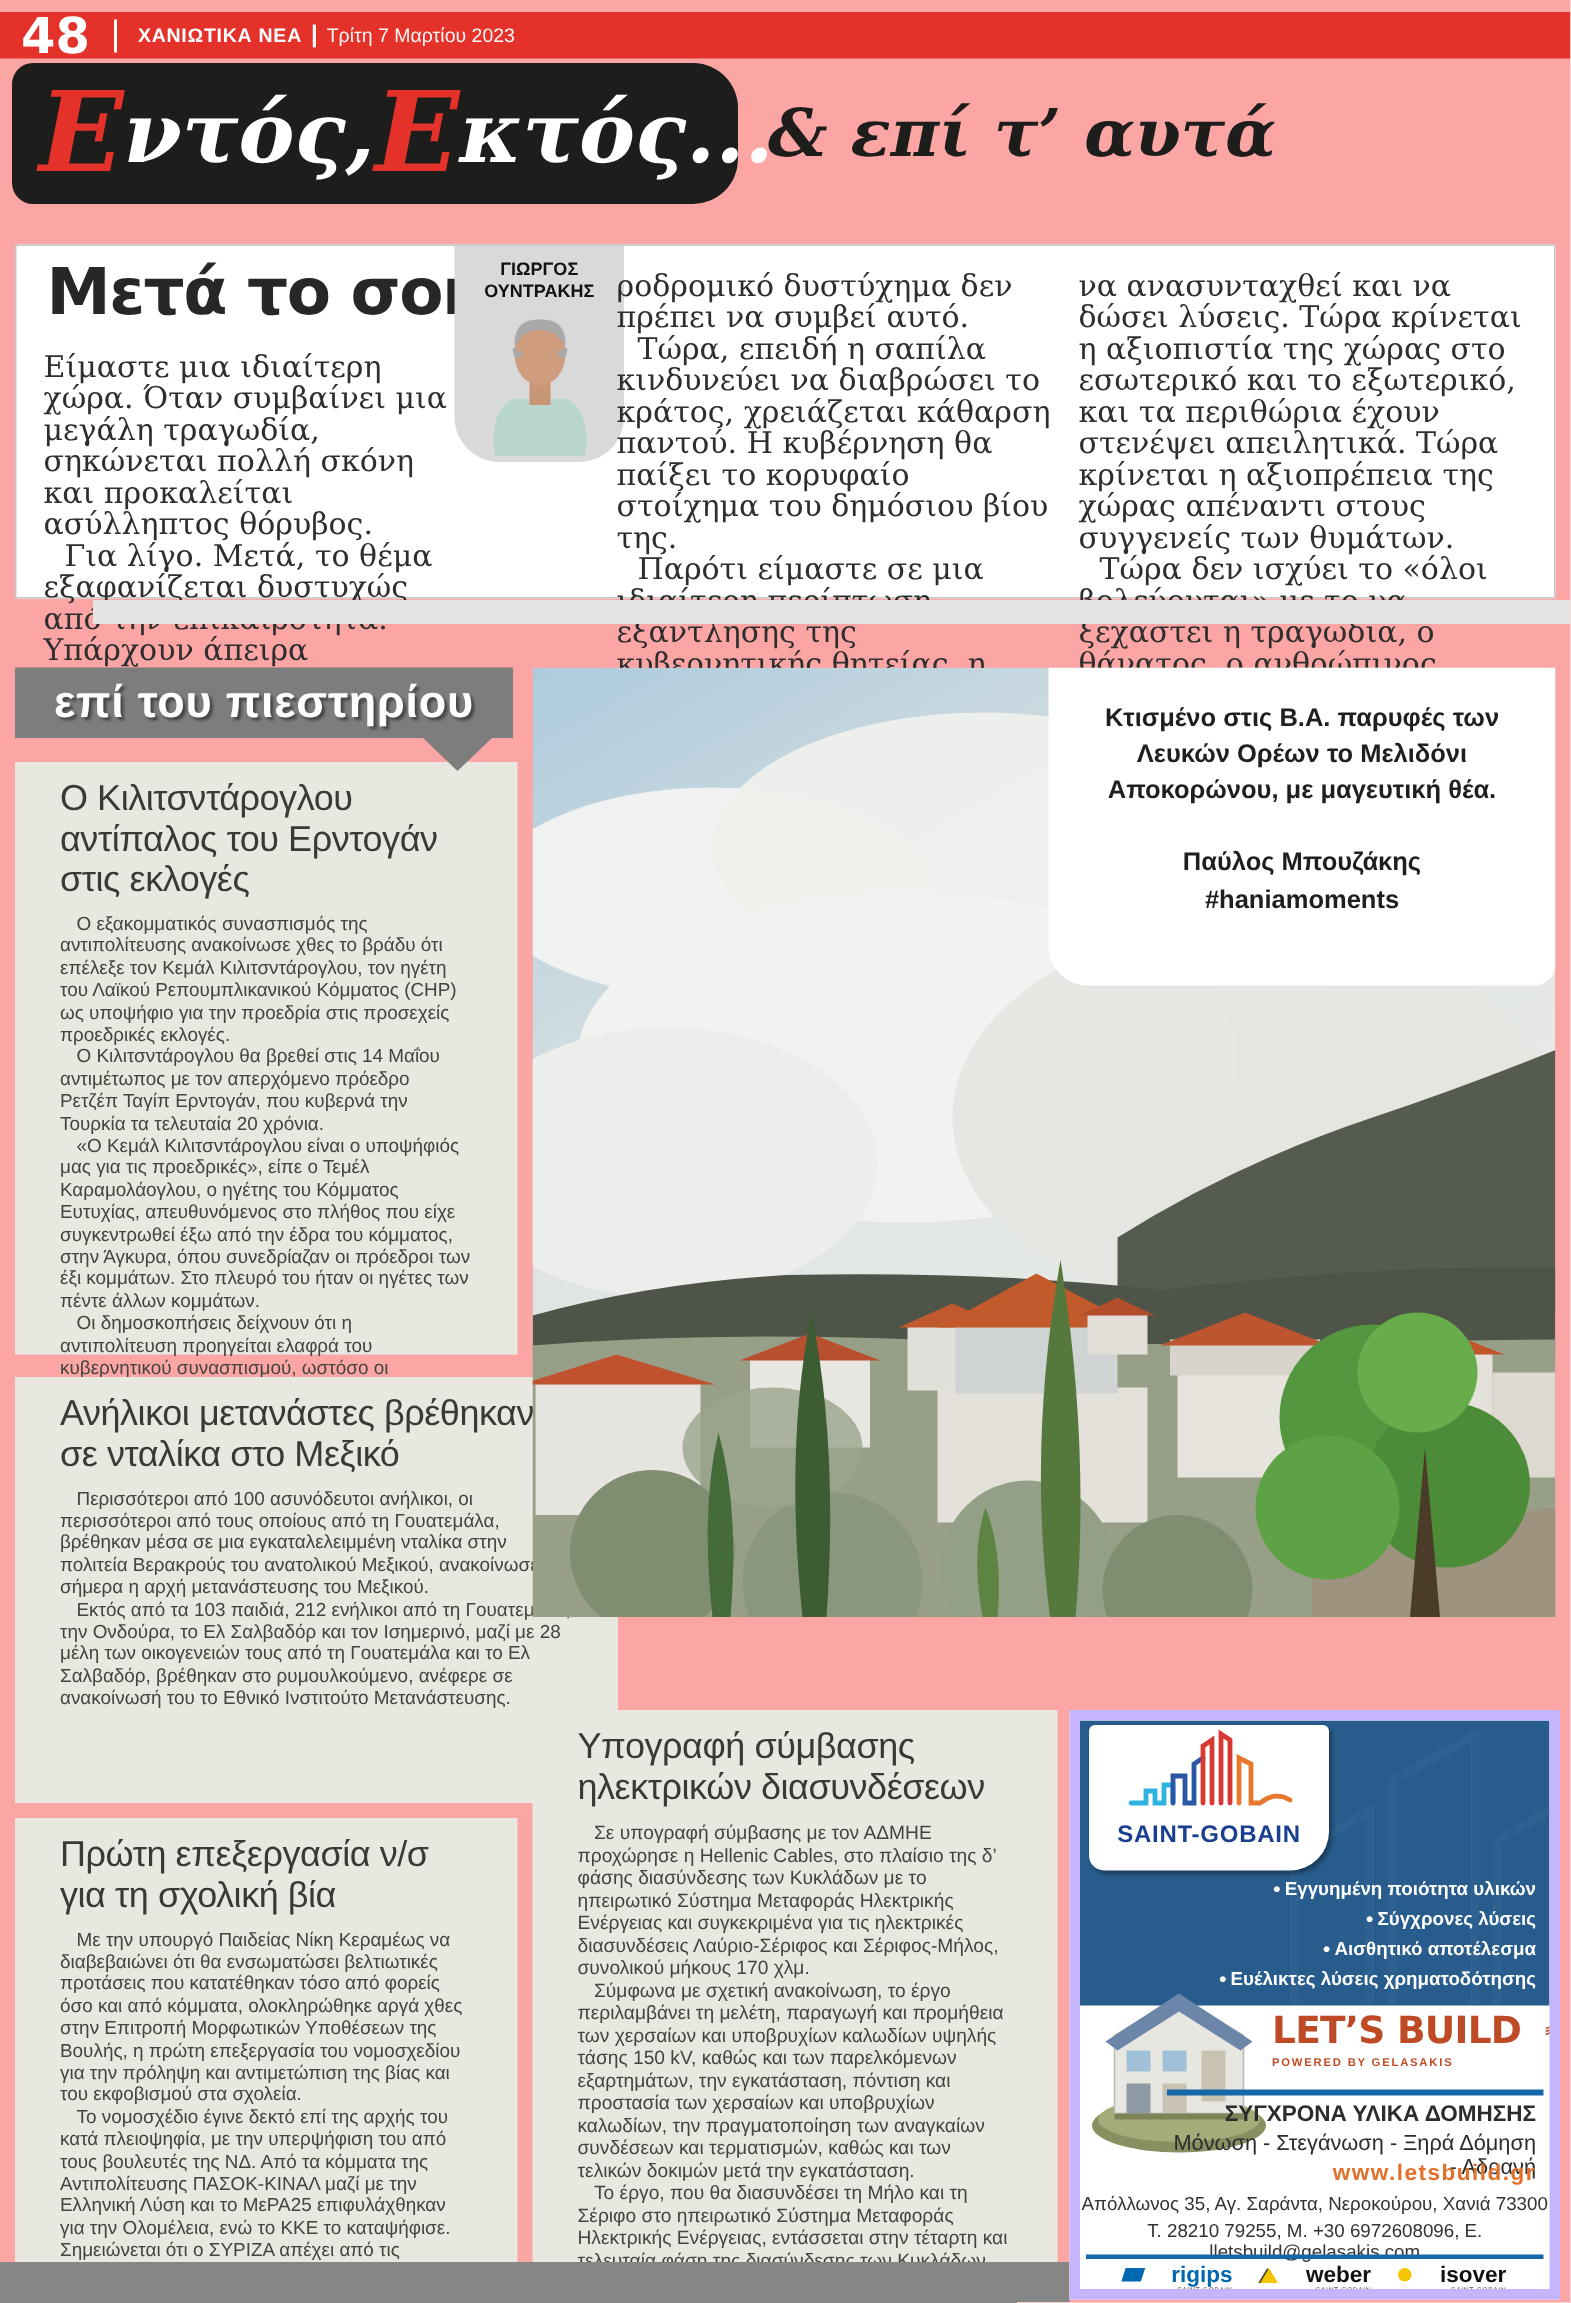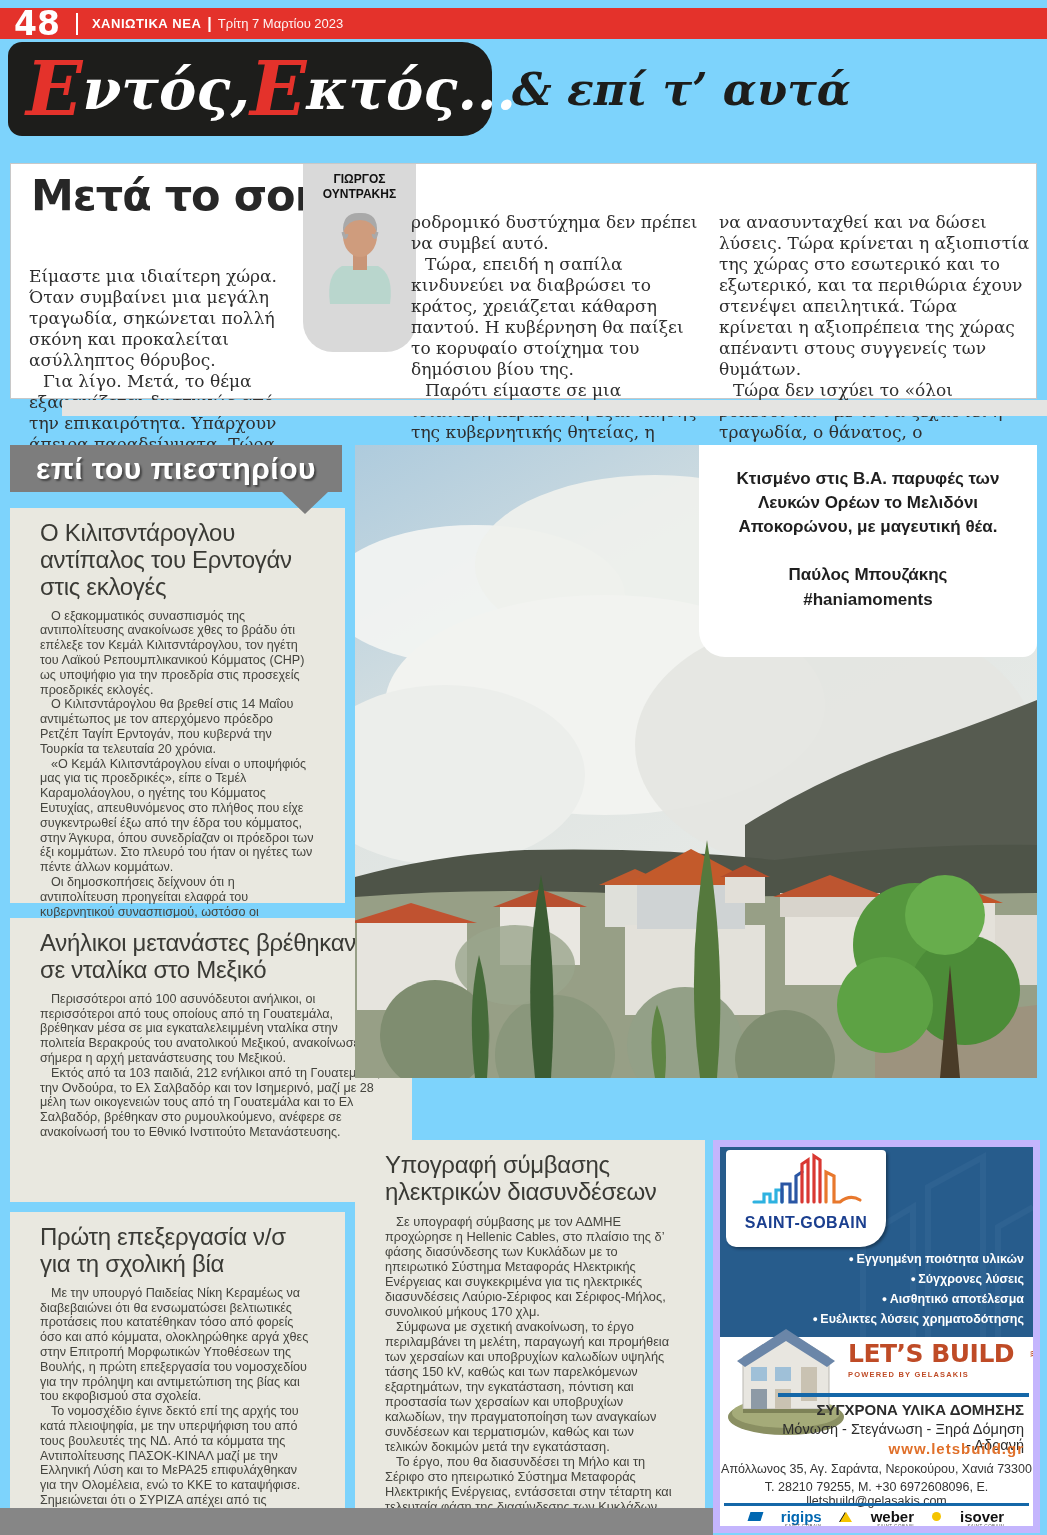--- a/index.html
+++ b/index.html
@@ -1,16 +1,16 @@
 <!DOCTYPE html>
 <html><head>
 <meta charset="utf-8">
 <style>
   html,body{margin:0;padding:0;background:#ffffff;}
-  .page{position:relative;width:1047px;height:1535px;background:#7dd3fc;overflow:hidden;
+  .page{position:relative;width:1047px;height:1535px;background:#fca5a5;overflow:hidden;
         font-family:"Liberation Sans",sans-serif;}
 
   
   .topbar{position:absolute;left:0;top:8px;width:100%;height:31px;background:#e4322b;
           display:flex;align-items:center;color:#fff;}
   .pageno{font-family:"DejaVu Sans",sans-serif;font-size:33px;font-weight:bold;margin-left:14px;line-height:31px;}
   .tb-div{display:inline-block;width:2px;height:22px;background:#fff;margin:0 14px 0 16px;}
   .masthead{font-size:13px;font-weight:bold;letter-spacing:.5px;}
   .pipe{font-weight:bold;margin:0 6px;}
   .date{font-size:13px;opacity:.95;}
@@ -23,25 +23,25 @@
   .t-white{color:#ffffff;font-size:56px;line-height:60px;}
   .title-tail{position:absolute;left:512px;top:64px;font-family:"DejaVu Serif",serif;font-style:italic;
               font-weight:bold;font-size:44px;color:#1d1d1b;white-space:nowrap;}
 
   
   .lead-box{position:absolute;left:10px;top:163px;width:1027px;height:236px;background:#fff;
             border:1px solid #c8c8c8;box-sizing:border-box;}
   .lead-shadow{position:absolute;left:62px;top:400px;width:985px;height:16px;background:#e4e4e2;}
   .lead-title{position:absolute;left:20px;top:6px;margin:0;font-family:"DejaVu Sans",sans-serif;
               font-size:43px;font-weight:bold;letter-spacing:-1px;color:#272727;}
-  .byline-card{position:absolute;left:292px;top:0;width:113px;height:188px;background:#d9d9d9;
+  .byline-card{position:absolute;left:292px;top:0;width:113px;height:144px;background:#d9d9d9;
                border-radius:0 0 30px 30px;text-align:center;overflow:hidden;}
   .byline-name{font-size:12px;font-weight:bold;color:#111;margin:8px 6px 2px;line-height:1.25;}
   .avatar-svg{display:block;margin:0 auto;}
-  .lcol{position:absolute;font-family:"DejaVu Serif",serif;font-size:17px;line-height:21px;color:#2e2e2e;margin-top:32px;}
+  .lcol{position:absolute;font-family:"DejaVu Serif",serif;font-size:20px;line-height:21px;color:#2e2e2e;}
   .lcol p{margin:0;}
   .lcol p + p{text-indent:14px;}
   .c1{left:18px;top:70px;width:272px;}
   .c2{left:400px;top:16px;width:295px;}
   .c2 p:first-child{text-indent:0;}
   .c3{left:708px;top:16px;width:312px;}
 
   
   .banner{position:absolute;left:10px;top:445px;width:332px;height:47px;background:#7d7d7d;
           display:flex;align-items:center;justify-content:center;}

